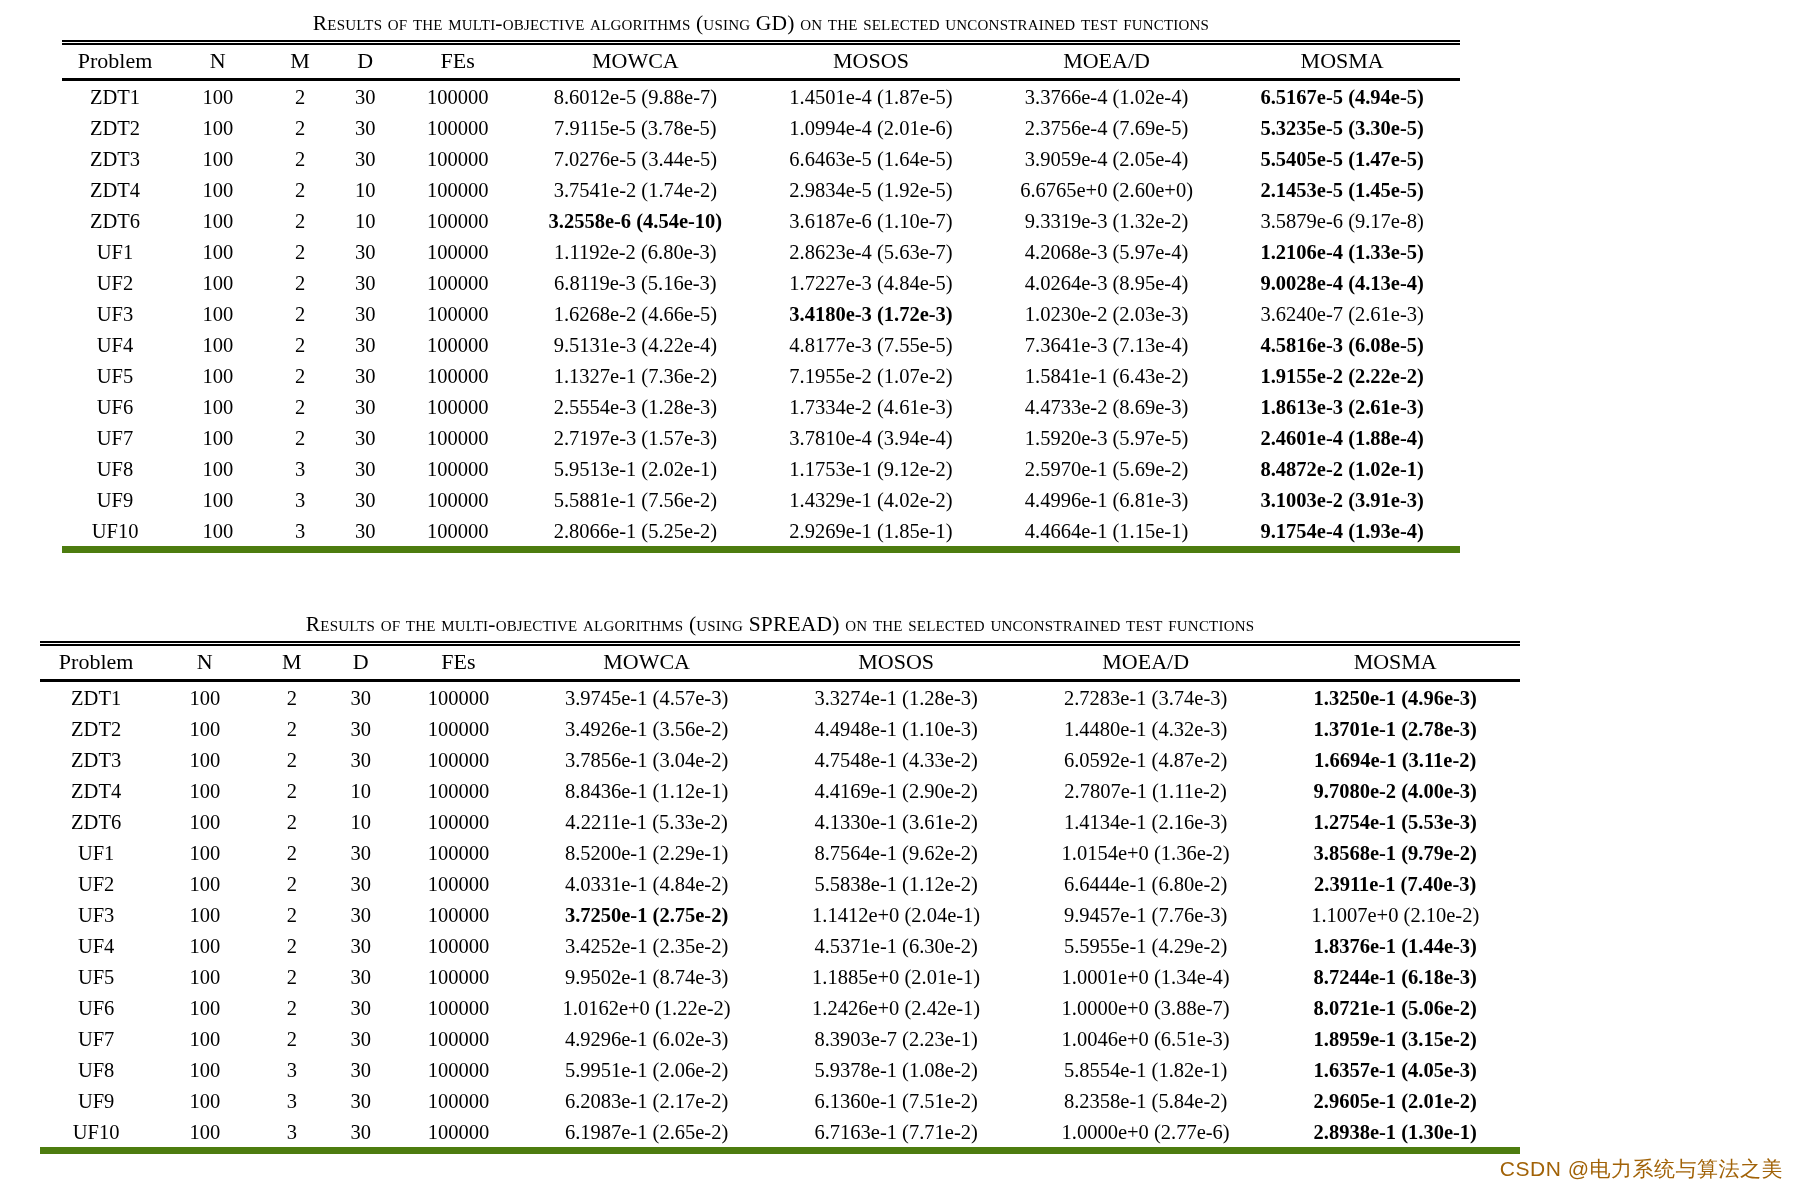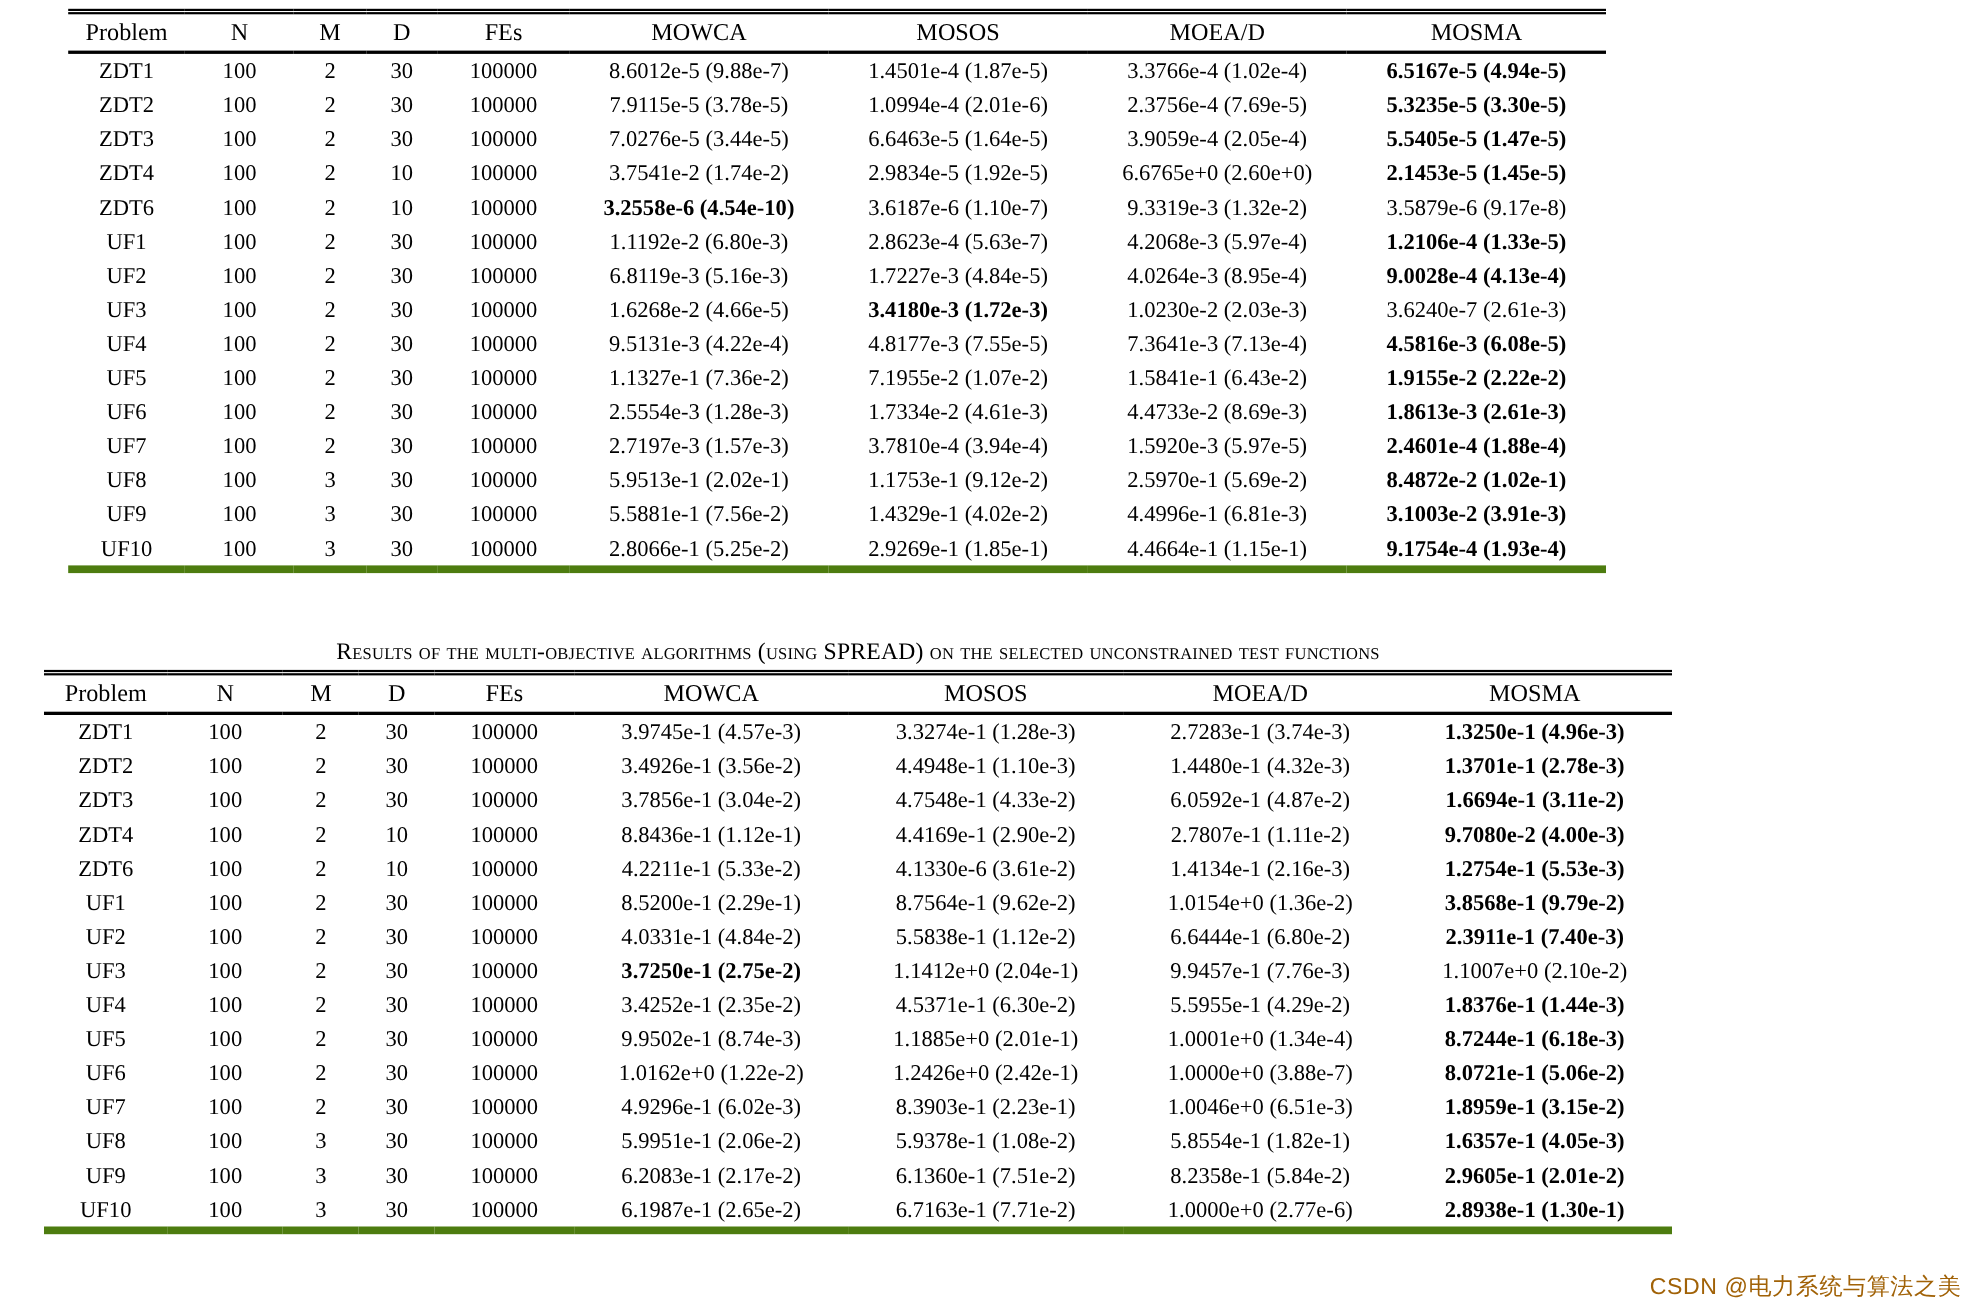--- a/index.html
+++ b/index.html
@@ -63,20 +63,21 @@
     color:#a16207;
     letter-spacing:.5px;
   }
 </style>
 </head>
 <body>
 
 <div class="page">
 
   <section class="table-block tb2">
+    <div class="subtitle">Results of the multi-objective algorithms (using GD) on the selected unconstrained test functions</div>
     <table>
       <thead>
           <tr>
             <th>Problem</th>
             <th>N</th>
             <th>M</th>
             <th>D</th>
             <th>FEs</th>
             <th>MOWCA</th>
             <th>MOSOS</th>
@@ -315,21 +316,21 @@
             <td>2.7807e-1 (1.11e-2)</td>
             <td class="bold">9.7080e-2 (4.00e-3)</td>
           </tr>
           <tr>
             <td>ZDT6</td>
             <td>100</td>
             <td>2</td>
             <td>10</td>
             <td>100000</td>
             <td>4.2211e-1 (5.33e-2)</td>
-            <td>4.1330e-6 (3.61e-2)</td>
+            <td>4.1330e-1 (3.61e-2)</td>
             <td>1.4134e-1 (2.16e-3)</td>
             <td class="bold">1.2754e-1 (5.53e-3)</td>
           </tr>
           <tr>
             <td>UF1</td>
             <td>100</td>
             <td>2</td>
             <td>30</td>
             <td>100000</td>
             <td>8.5200e-1 (2.29e-1)</td>
@@ -392,21 +393,21 @@
             <td>1.0000e+0 (3.88e-7)</td>
             <td class="bold">8.0721e-1 (5.06e-2)</td>
           </tr>
           <tr>
             <td>UF7</td>
             <td>100</td>
             <td>2</td>
             <td>30</td>
             <td>100000</td>
             <td>4.9296e-1 (6.02e-3)</td>
-            <td>8.3903e-1 (2.23e-1)</td>
+            <td>8.3903e-7 (2.23e-1)</td>
             <td>1.0046e+0 (6.51e-3)</td>
             <td class="bold">1.8959e-1 (3.15e-2)</td>
           </tr>
           <tr>
             <td>UF8</td>
             <td>100</td>
             <td>3</td>
             <td>30</td>
             <td>100000</td>
             <td>5.9951e-1 (2.06e-2)</td>

